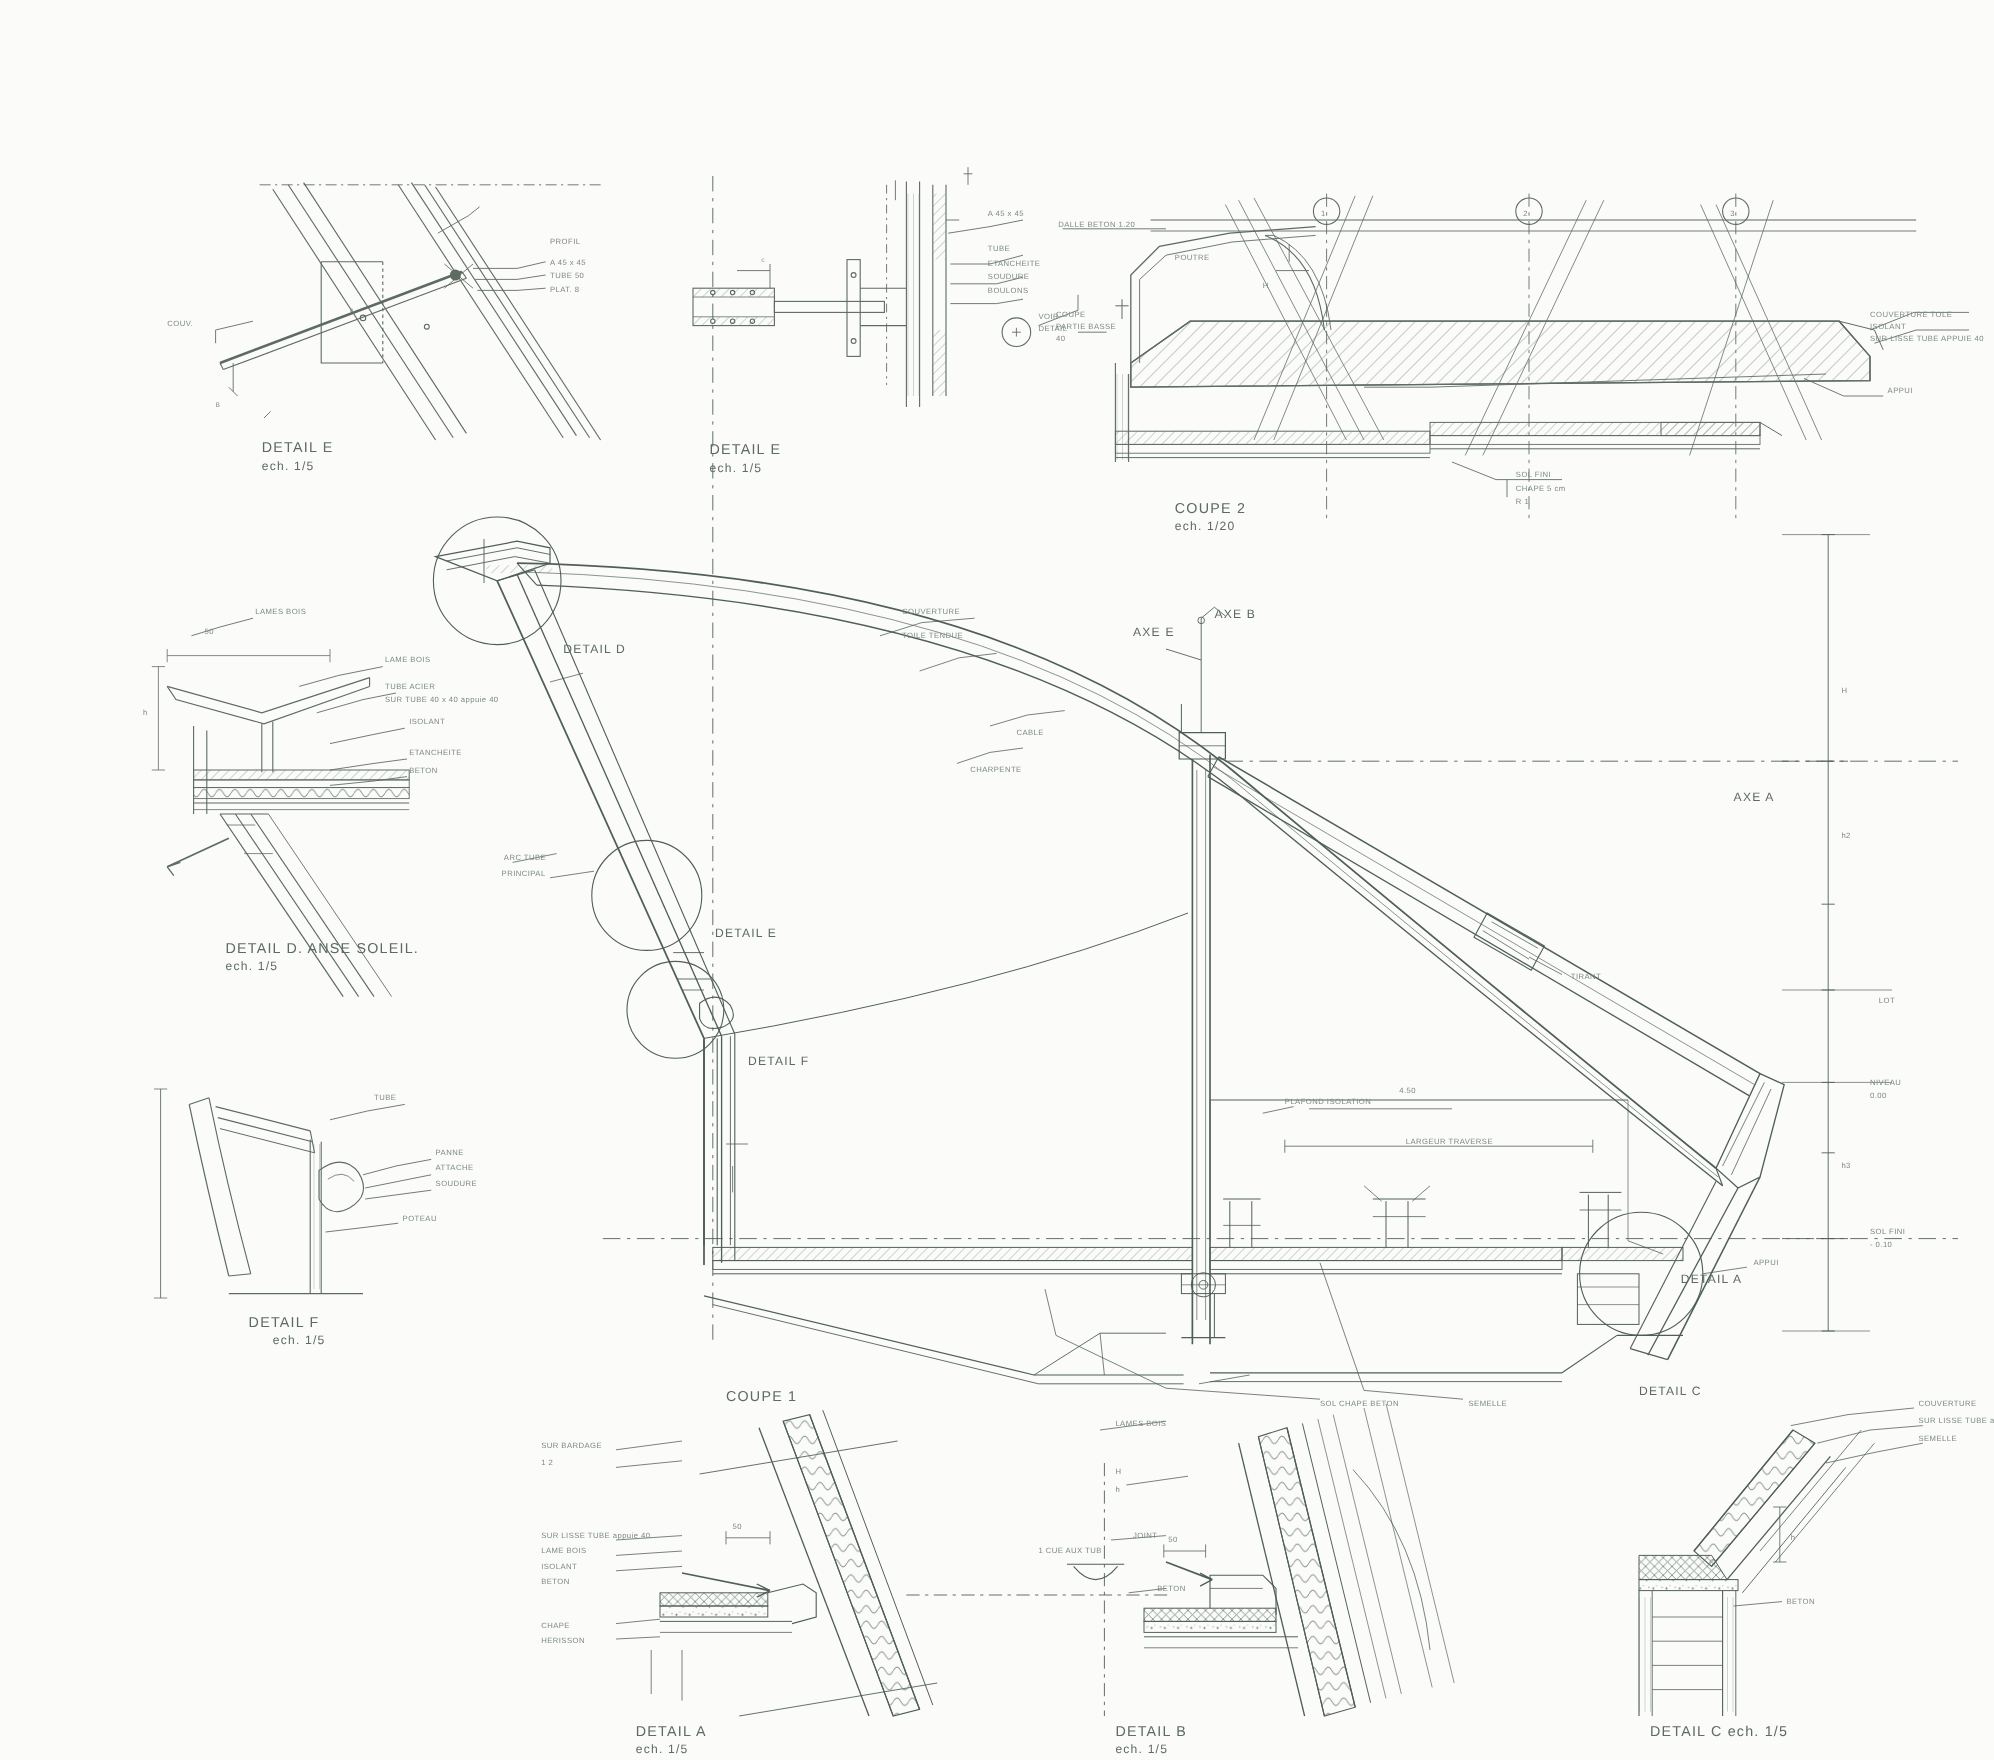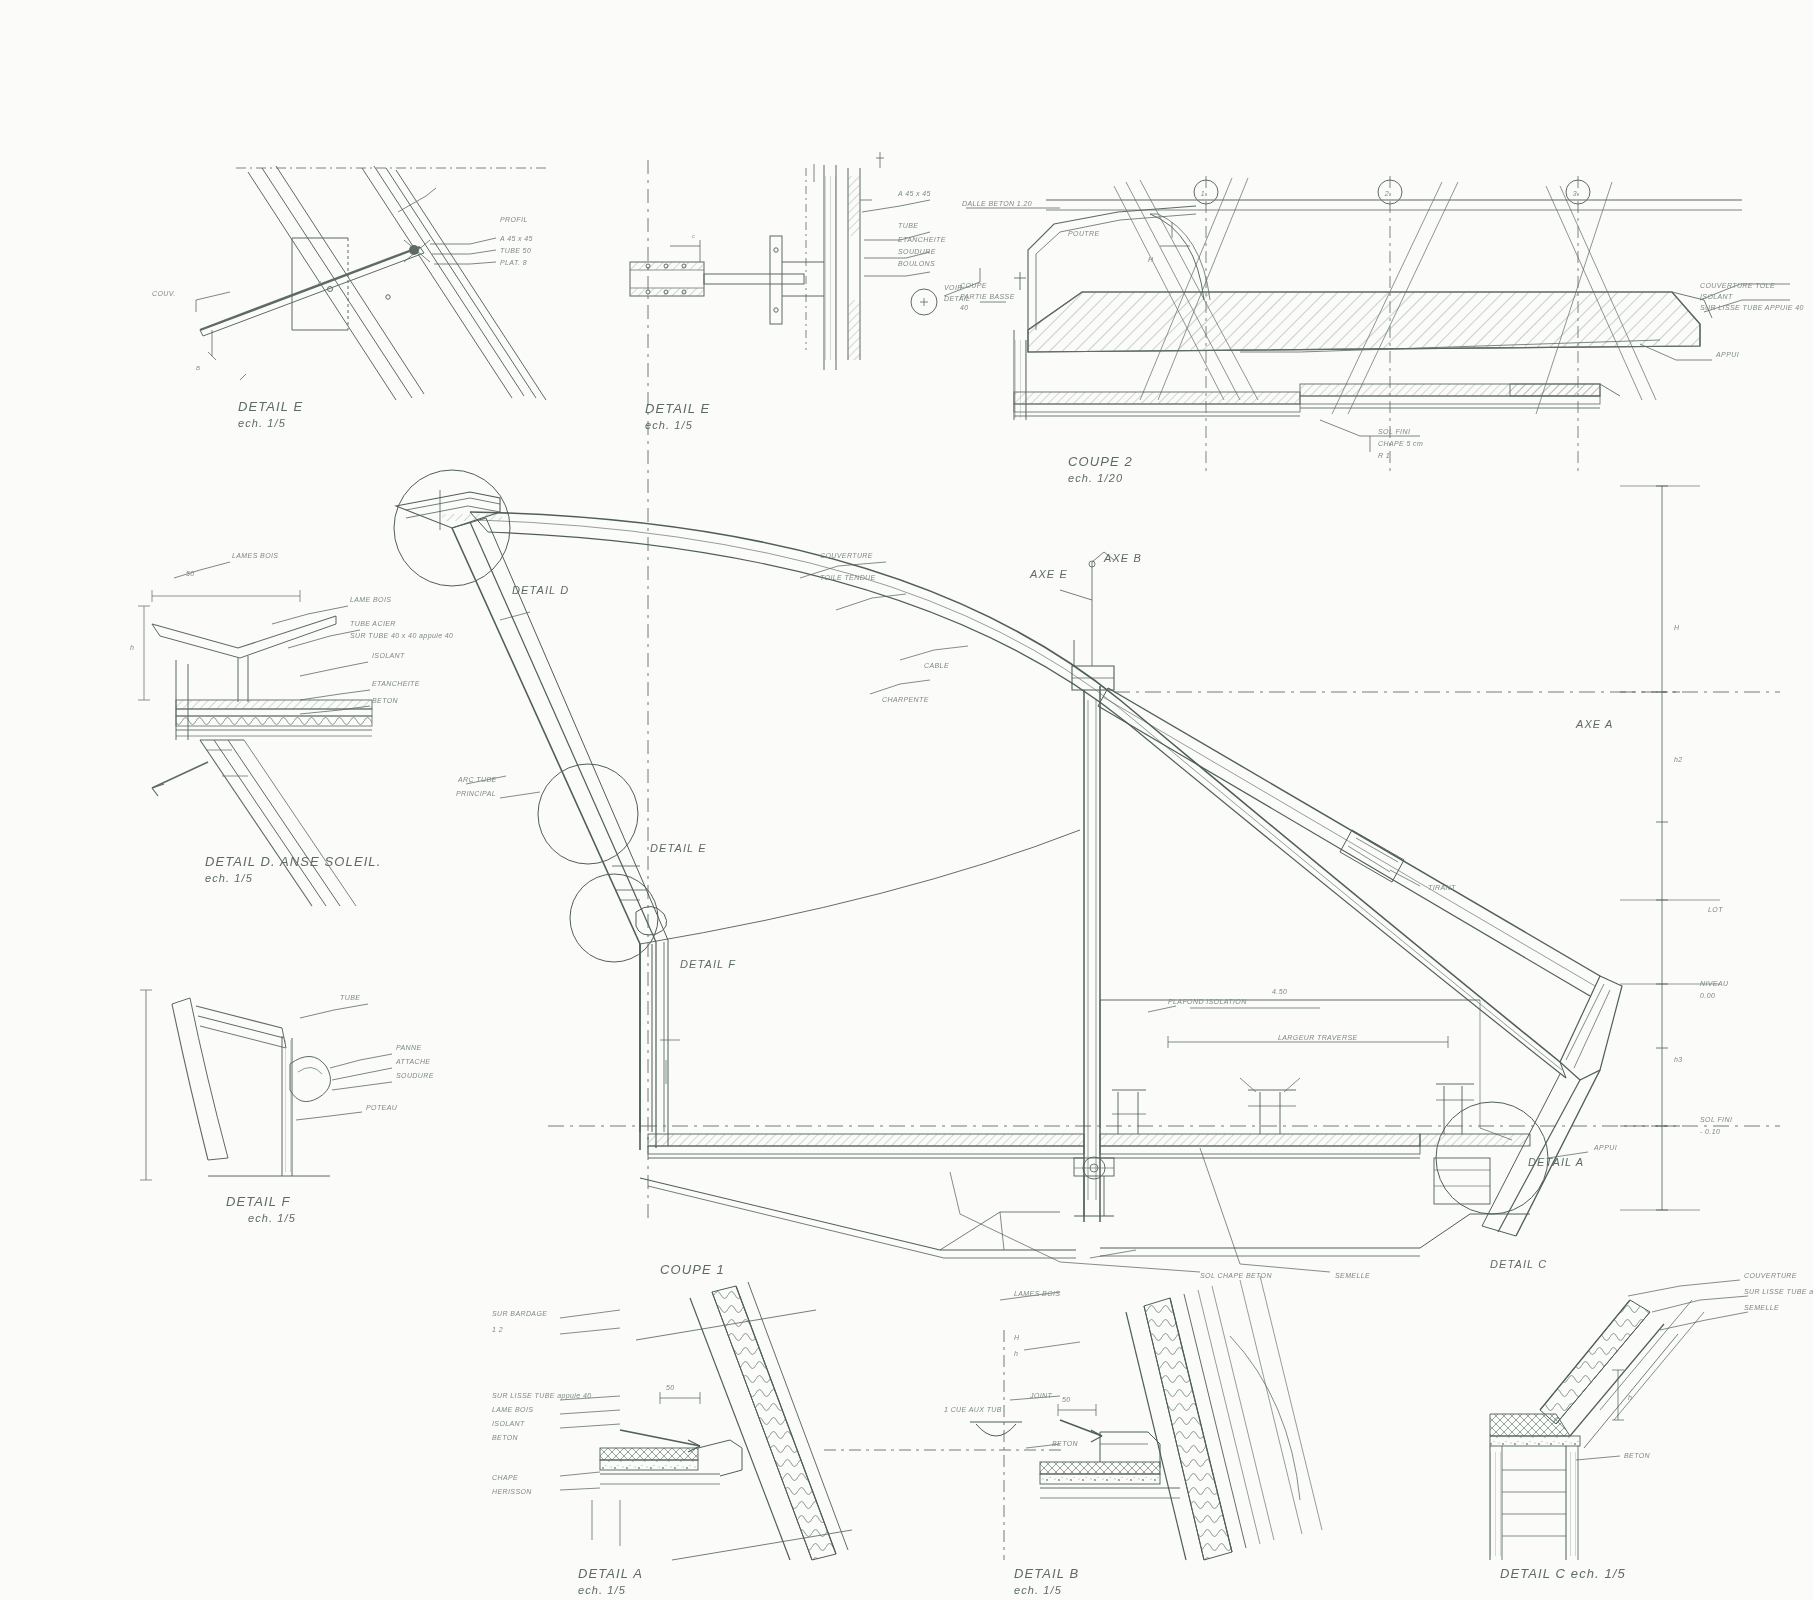--- a/index.html
+++ b/index.html
@@ -1,17 +1,17 @@
 <!DOCTYPE html>
 <html><head>
 <meta charset="utf-8">
 <style>
   html,body{margin:0;padding:0;background:#ffffff;}
   body{width:1813px;height:1600px;overflow:hidden;font-family:"Liberation Sans",sans-serif;}
-  #sheet{position:relative;width:1745px;height:1600px;background:#fbfbf9;font-style:italic;}
+  #sheet{position:relative;width:1745px;height:1600px;background:#fbfbf9;}
   #sheet svg{position:absolute;left:0;top:0;}
   .cap{font-family:"Liberation Sans",sans-serif;fill:#5d6b63;letter-spacing:1.1px;}
   .cap-t{font-size:13px;}
   .cap-s{font-size:11px;}
   .tiny{font-size:7px;fill:#7b8a81;letter-spacing:.4px;}
   .tiny2{font-size:6px;fill:#8a968e;letter-spacing:.3px;}
 </style>
 </head>
 <body>
 

